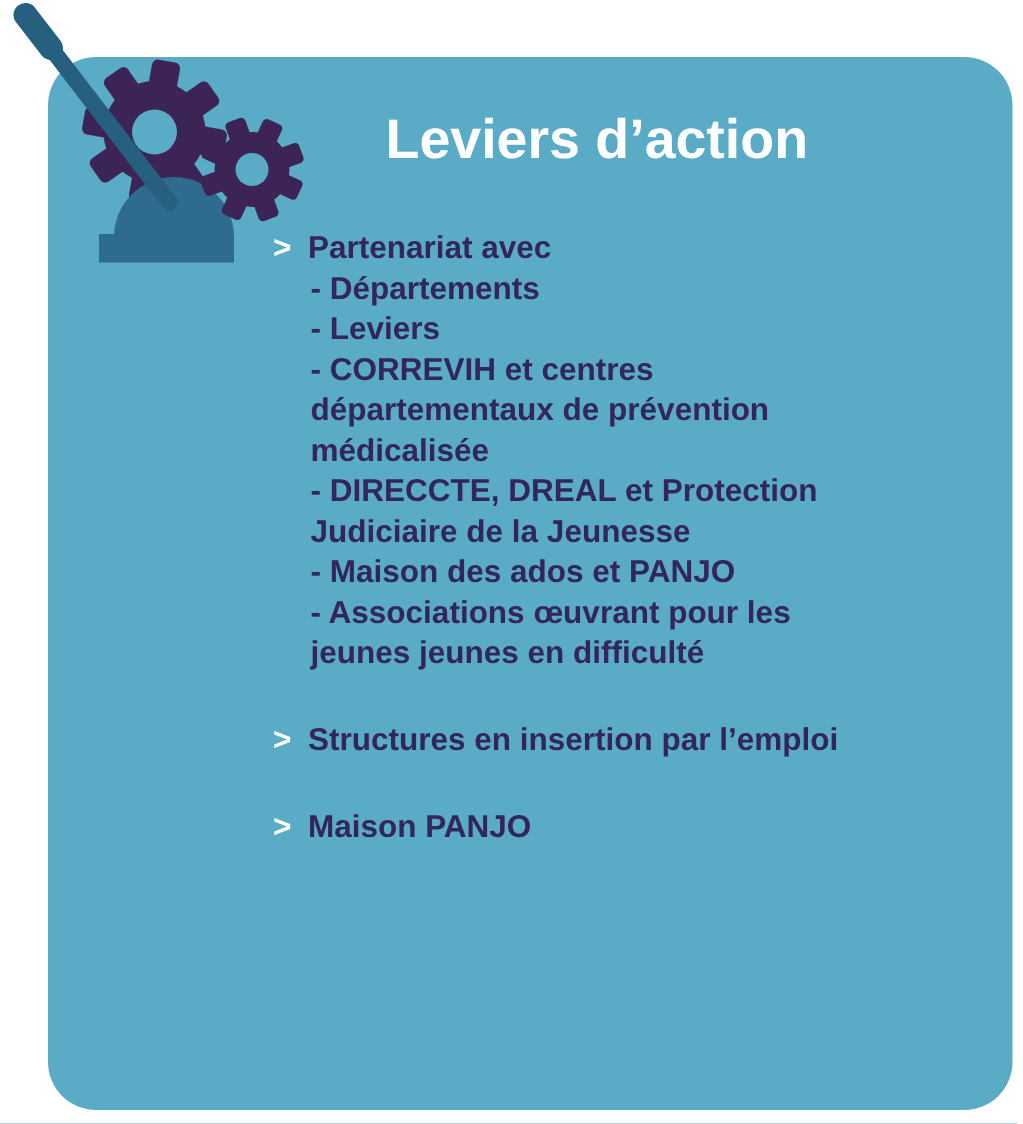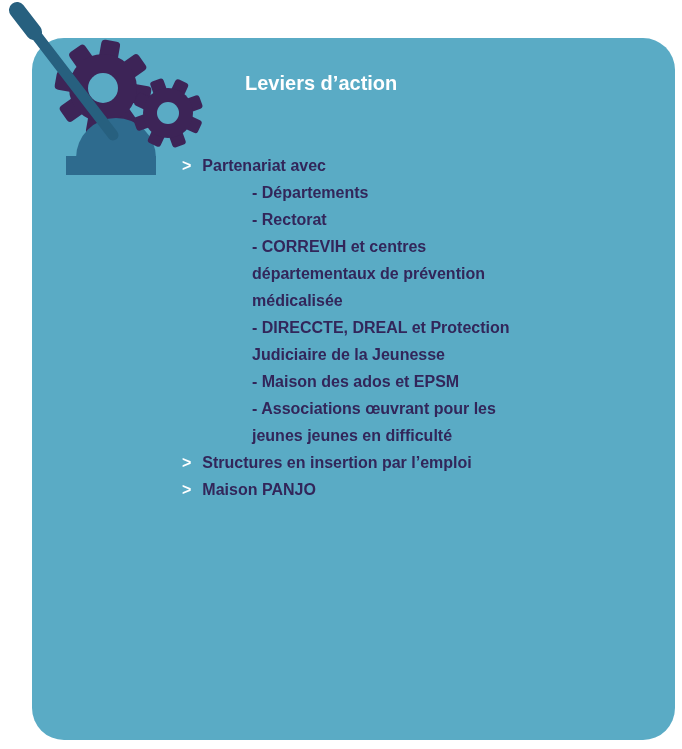--- a/index.html
+++ b/index.html
@@ -18,32 +18,32 @@
     background:var(--card_bg);border-radius:32px;z-index:0;
   }
   .icon-wrap{
     position:absolute;left:0;top:0;width:240px;height:200px;z-index:2;
   }
   .gear{fill:var(--gear);}
   .hole{fill:var(--card_bg);}
   .lever{fill:var(--lever);}
   .rod{stroke:var(--rod);}
   .title{
-    position:absolute;left:245px;top:72px;z-index:1;
-    font-size:20px;font-weight:700;color:var(--title);
+    position:absolute;left:257px;top:72px;z-index:1;
+    font-size:37px;font-weight:700;color:var(--title);
     white-space:nowrap;
   }
   .content{
     position:absolute;left:182px;top:152px;width:478px;z-index:1;
-    font-size:16px;font-weight:700;line-height:27px;color:var(--text);
+    font-size:21px;font-weight:700;line-height:27px;color:var(--text);
   }
-  .group + .group{}
+  .group + .group{margin-top:31px;}
   .row .chev{color:var(--marker);padding-right:11px;}
   .row .label{white-space:pre-line;}
-  .sub{margin-left:70px;white-space:pre-line;}
+  .sub{margin-left:25px;white-space:pre-line;}
 </style>
 </head>
 <body>
 
 <div class="card"></div>
 
 <div class="icon-wrap">
   <svg width="240" height="200" viewBox="0 0 240 200" xmlns="http://www.w3.org/2000/svg">
 
     <g class="gear">
@@ -87,27 +87,27 @@
 <h1 class="title">Leviers d’action</h1>
 
 <div class="content">
 
   <div class="group">
     <p class="row">
       <span class="chev">&gt;</span><span class="label">Partenariat avec</span>
     </p>
     <div class="subs">
       <p class="sub">- Départements</p>
-      <p class="sub">- Rectorat</p>
+      <p class="sub">- Leviers</p>
       <p class="sub">- CORREVIH et centres
 départementaux de prévention
 médicalisée</p>
       <p class="sub">- DIRECCTE, DREAL et Protection
 Judiciaire de la Jeunesse</p>
-      <p class="sub">- Maison des ados et EPSM</p>
+      <p class="sub">- Maison des ados et PANJO</p>
       <p class="sub">- Associations œuvrant pour les
 jeunes jeunes en difficulté</p>
     </div>
   </div>
 
   <div class="group">
     <p class="row">
       <span class="chev">&gt;</span><span class="label">Structures en insertion par l’emploi</span>
     </p>
   </div>

